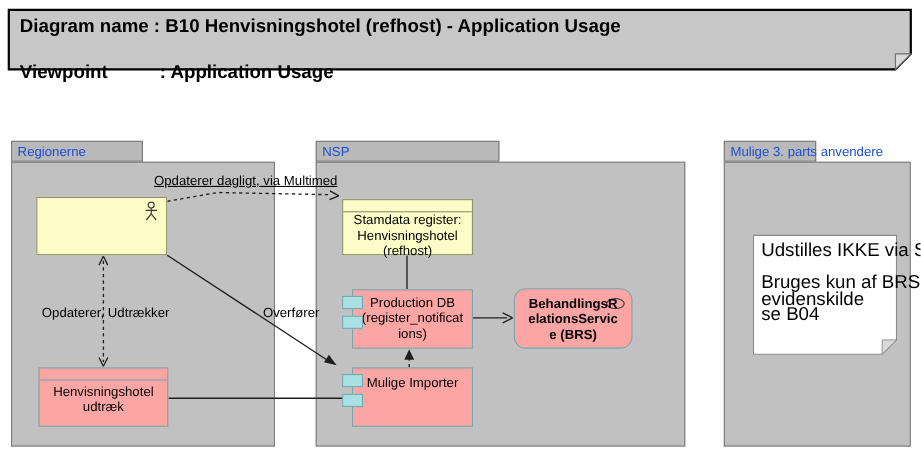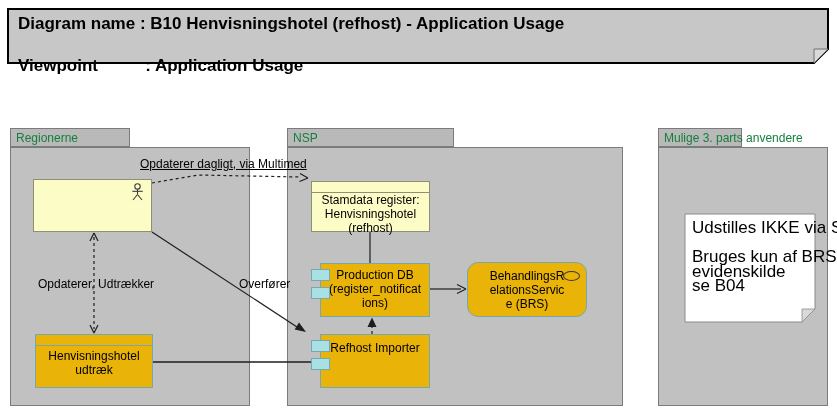--- a/index.html
+++ b/index.html
@@ -13,28 +13,28 @@
   .gtab{
     position:absolute; height:19px; background:#b9b9b9;
     border:1px solid #7b7b7b; box-sizing:border-box; z-index:1;
   }
   .gbody{
     position:absolute; background:#c1c1c1;
     border:1px solid #7b7b7b; box-sizing:border-box; z-index:1;
   }
   .gtab-label{
     position:absolute; left:6px; top:2px; font-size:12px; line-height:14px;
-    white-space:nowrap; color:#15803d; z-index:4;
+    white-space:nowrap; color:#1d4ed8; z-index:4;
   }
   
   svg.overlay{position:absolute; left:0; top:0; z-index:2;}
   
   .el{position:absolute; box-sizing:border-box; z-index:3; font-size:12px;}
   .yellow{background:#fcfcc6; border:1px solid #8f8f73;}
-  .cyan{background:#eab308; border:1px solid #75a8b0;}
+  .cyan{background:#fca5a5; border:1px solid #75a8b0;}
   .el-label{
     position:relative; text-align:center; font-size:12px; line-height:14px;
     white-space:pre; color:#000;
   }
   .band{height:10px; border-bottom:1px solid #8f8f73;}
   .band-cyan{height:10px; border-bottom:1px solid #75a8b0;}
   .port{
     position:absolute; left:-10px; width:17px; height:10px;
     background:#a9e0e3; border:1px solid #75a8b0; z-index:3;
   }
@@ -148,24 +148,24 @@
     <div class="port" style="top:5px;"></div>
     <div class="port" style="top:23px;"></div>
     <div class="el-label" style="padding-top:4px;">Production DB
 (register_notificat
 ions)</div>
   </div>
 
   <div class="el cyan" style="left:320px;top:334px;width:110px;height:54px;">
     <div class="port" style="top:5px;"></div>
     <div class="port" style="top:23px;"></div>
-    <div class="el-label" style="padding-top:6px;">Refhost Importer</div>
+    <div class="el-label" style="padding-top:6px;">Mulige Importer</div>
   </div>
 
-  <div class="el cyan svc" style="left:467px;top:262px;width:120px;height:55px;">
+  <div class="el cyan svc" style="left:467px;top:262px;width:108px;height:55px;font-weight:bold;">
     <span class="svc-icon"></span>
     <div class="el-label" style="padding-top:6px;">BehandlingsR
 elationsServic
 e (BRS)</div>
   </div>
 
   <div class="note-text">Udstilles IKKE via SKRS
 
 Bruges kun af BRS som
 evidenskilde

